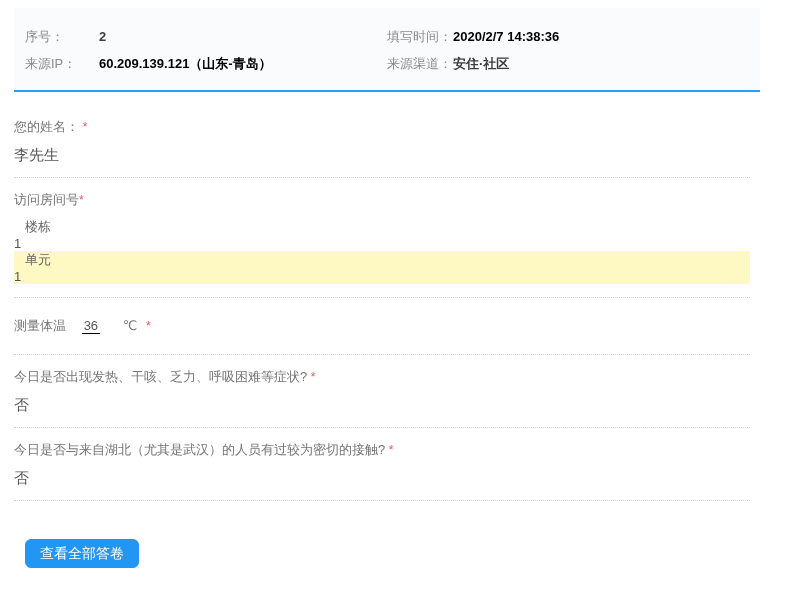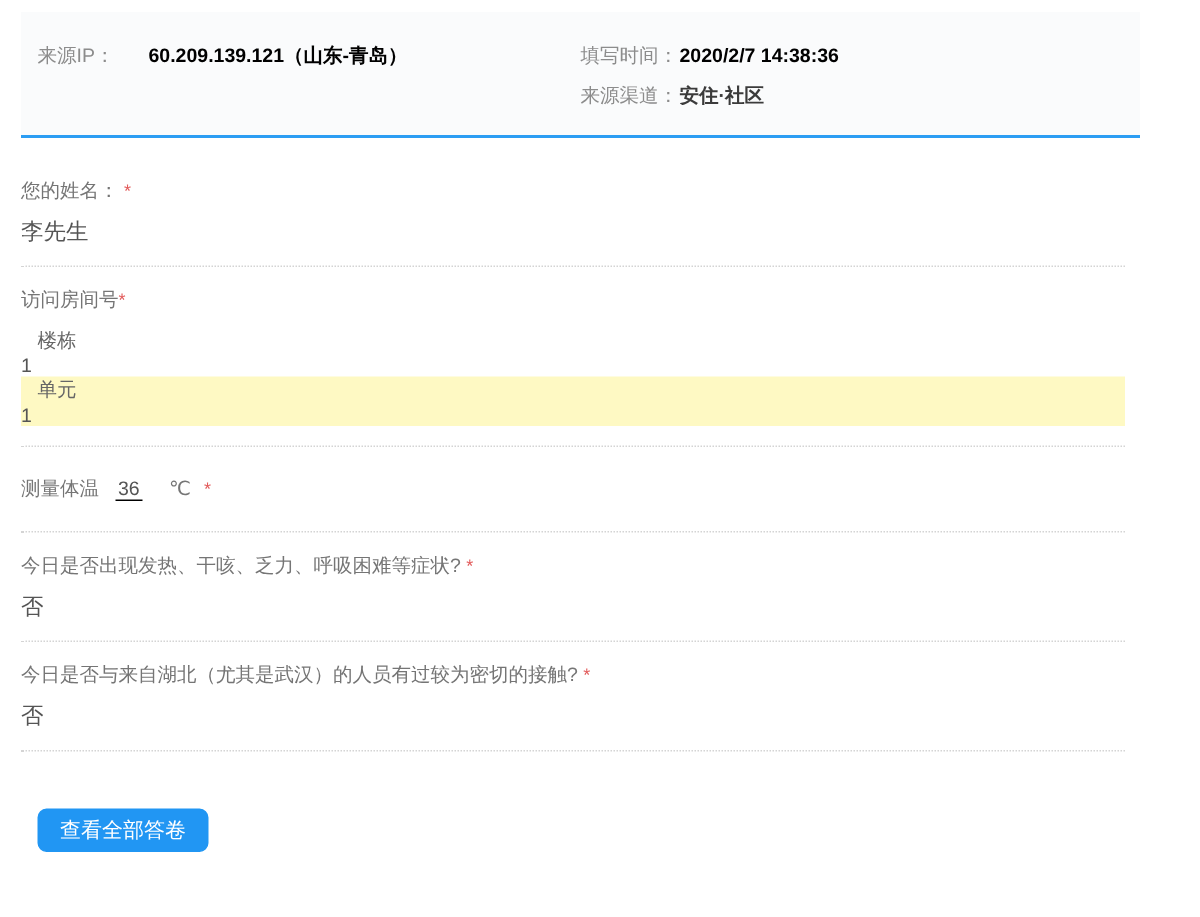--- a/index.html
+++ b/index.html
@@ -39,21 +39,21 @@
   .subrow.shaded { background: #fef9c3; }
   .subrow .field { width: 425px; padding-left: 11px; color: #666666; }
   .subrow .value { color: #555555; }
 
   
   .temp-line { font-size: 13px; color: #757575; line-height: 18px; padding: 6px 0; }
   .temp-value {
     color: #555555;
     border-bottom: 1px solid #000000;
     padding: 0 2px;
-    margin: 0 7px;
+    margin: 0 12px;
   }
   .temp-unit { margin: 0 5px 0 7px; }
 
   
   .buttons { margin-top: 38px; padding-left: 11px; display: flex; gap: 19px; }
   .btn {
     height: 29px;
     font-size: 14px;
     font-family: "Liberation Sans", "DejaVu Sans", sans-serif;
     border-radius: 6px;
@@ -73,20 +73,24 @@
     padding: 0 16px;
   }
 </style>
 </head>
 <body>
 
 <div class="container">
 
   <div class="meta-block">
     <div class="meta-col left">
+      <div class="meta-row">
+        <span class="meta-label">序号：</span>
+        <span class="meta-value bold">2</span>
+      </div>
       <div class="meta-row">
         <span class="meta-label">来源IP：</span>
         <span class="meta-value">60.209.139.121（山东-青岛）</span>
       </div>
     </div>
     <div class="meta-col right">
       <div class="meta-row">
         <span class="meta-label">填写时间：</span>
         <span class="meta-value">2020/2/7 14:38:36</span>
       </div>

